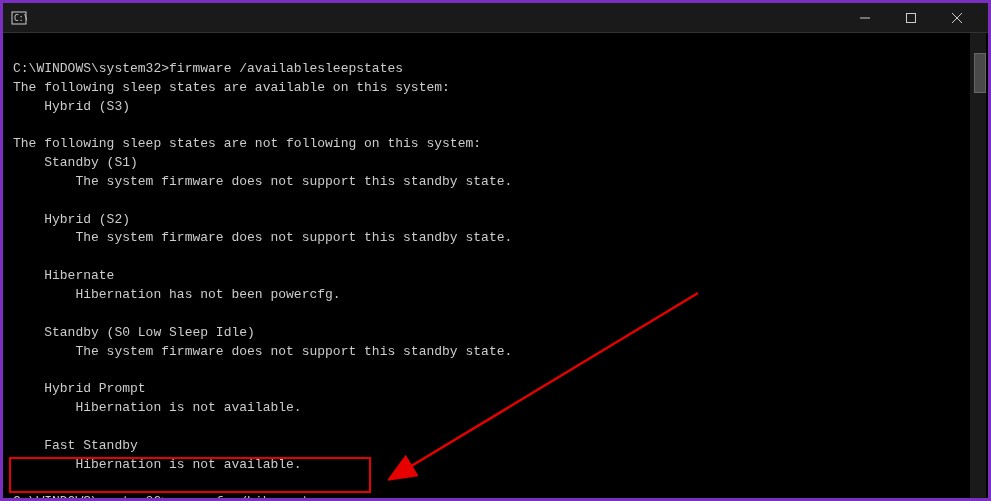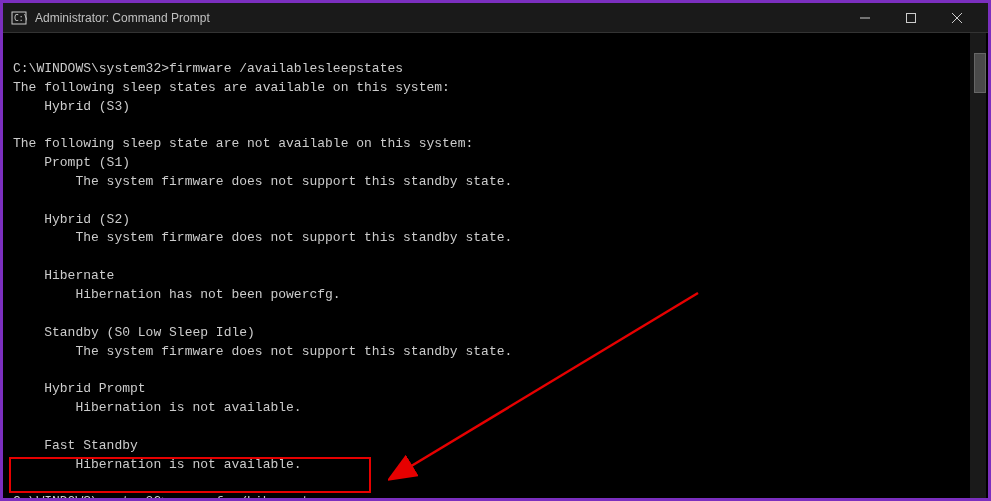--- a/index.html
+++ b/index.html
@@ -105,21 +105,20 @@
 <body>
 
 <div class="titlebar">
   <div class="titlebar-left">
     <span class="app-icon">
       <svg width="16" height="16" viewBox="0 0 16 16">
         <rect x="1" y="2" width="14" height="12" fill="none" stroke="#ccc" stroke-width="1"></rect>
         <text x="3" y="11" font-size="8" fill="#ccc" font-family="monospace">C:\</text>
       </svg>
     </span>
-    <span>Administrator: Command Prompt</span>
   </div>
   <div class="window-controls">
     <div class="window-btn">
       <svg width="10" height="10" viewBox="0 0 10 10">
           <line x1="0" y1="5" x2="10" y2="5" stroke="#ccc" stroke-width="1"></line>
         </svg>
     </div>
     <div class="window-btn">
       <svg width="10" height="10" viewBox="0 0 10 10">
           <rect x="0.5" y="0.5" width="9" height="9" fill="none" stroke="#ccc" stroke-width="1"></rect>
@@ -133,22 +132,22 @@
     </div>
   </div>
 </div>
 
 <div class="terminal-container">
   <div class="terminal">
 <span>C:\WINDOWS\system32&gt;</span><span>firmware /availablesleepstates</span>
 <span>The following sleep states are available on this system:</span>
 <span>    Hybrid (S3)</span>
 
-<span>The following sleep state are not available on this system:</span>
-<span>    Prompt (S1)</span>
+<span>The following sleep states are not following on this system:</span>
+<span>    Standby (S1)</span>
 <span>        The system firmware does not support this standby state.</span>
 
 <span>    Hybrid (S2)</span>
 <span>        The system firmware does not support this standby state.</span>
 
 <span>    Hibernate</span>
 <span>        Hibernation has not been powercfg.</span>
 
 <span>    Standby (S0 Low Sleep Idle)</span>
 <span>        The system firmware does not support this standby state.</span>

